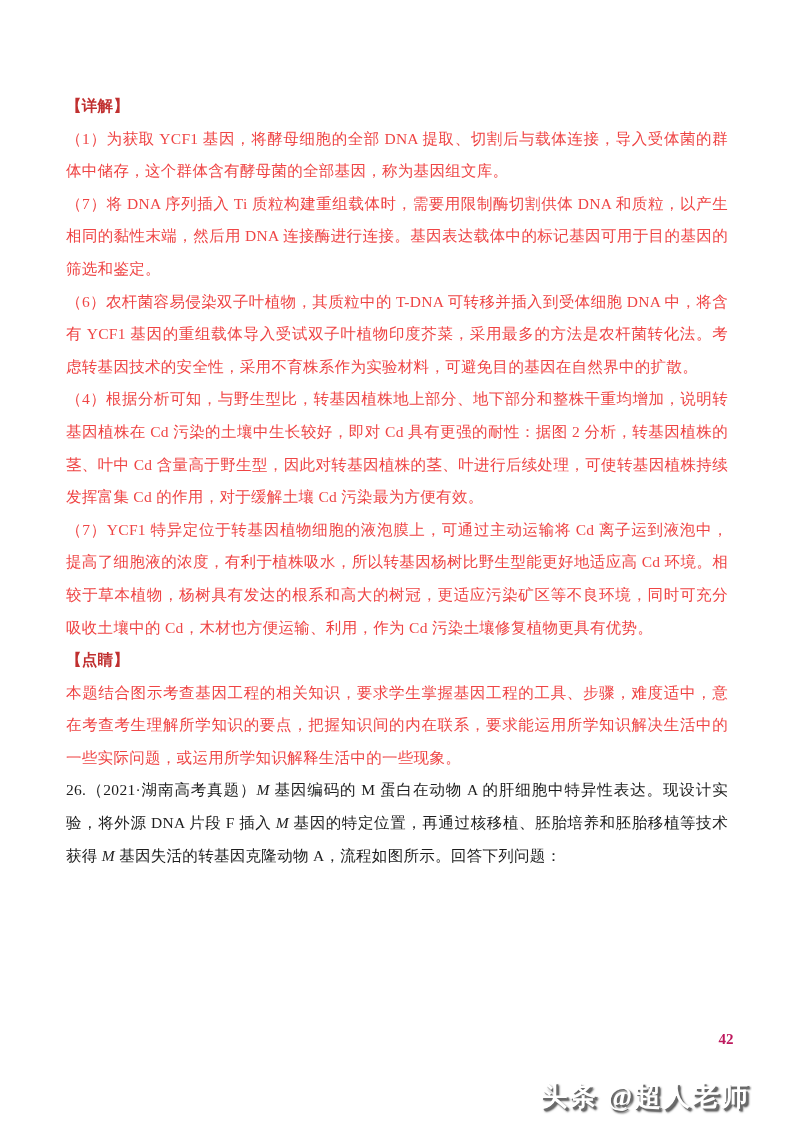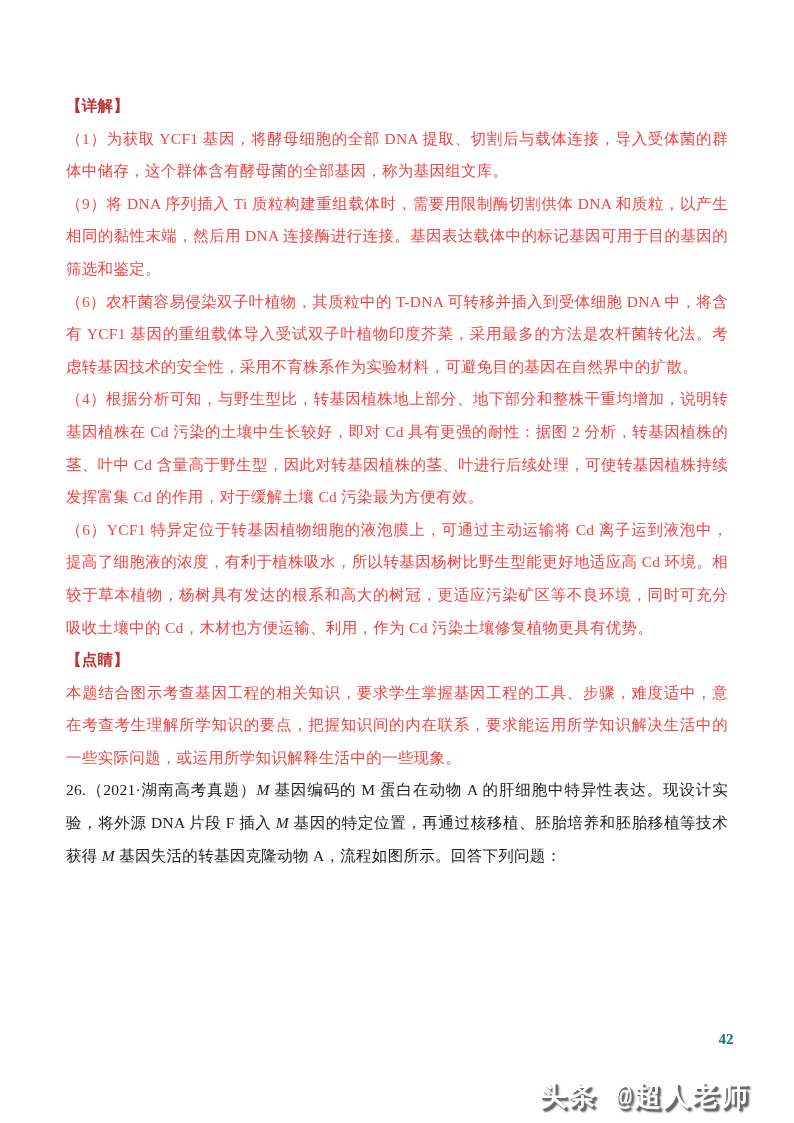--- a/index.html
+++ b/index.html
@@ -46,48 +46,48 @@
     font-family: "Liberation Serif", "DejaVu Serif", serif;
   }
   .page-number {
     position: absolute;
     left: 706px;
     top: 1031px;
     width: 40px;
     text-align: center;
     font-size: 15px;
     font-weight: bold;
-    color: #0f766e;
+    color: #be185d;
     font-family: "Liberation Serif", "DejaVu Serif", serif;
   }
   .watermark {
     position: absolute;
     right: 2px;
     top: 1078px;
-    font-family: Liberation Mono, monospace;
+    font-family: Liberation Serif, serif;
     font-weight: bold;
     font-size: 27px;
     letter-spacing: 2px;
     color: #ffffff;
     text-shadow: 2px 2px 0 #6a6a6a, 3px 3px 2px #4d4d4d;
     white-space: nowrap;
   }
 </style>
 </head>
 <body>
 
 <div class="page">
   <main class="content">
     <p class="red-bold">【详解】</p>
     <div>
         <p class="red">（1）为获取 YCF1 基因，将酵母细胞的全部 DNA 提取、切割后与载体连接，导入受体菌的群体中储存，这个群体含有酵母菌的全部基因，称为基因组文库。</p>
-        <p class="red">（9）将 DNA 序列插入 Ti 质粒构建重组载体时，需要用限制酶切割供体 DNA 和质粒，以产生相同的黏性末端，然后用 DNA 连接酶进行连接。基因表达载体中的标记基因可用于目的基因的筛选和鉴定。</p>
+        <p class="red">（7）将 DNA 序列插入 Ti 质粒构建重组载体时，需要用限制酶切割供体 DNA 和质粒，以产生相同的黏性末端，然后用 DNA 连接酶进行连接。基因表达载体中的标记基因可用于目的基因的筛选和鉴定。</p>
         <p class="red">（6）农杆菌容易侵染双子叶植物，其质粒中的 T-DNA 可转移并插入到受体细胞 DNA 中，将含有 YCF1 基因的重组载体导入受试双子叶植物印度芥菜，采用最多的方法是农杆菌转化法。考虑转基因技术的安全性，采用不育株系作为实验材料，可避免目的基因在自然界中的扩散。</p>
         <p class="red">（4）根据分析可知，与野生型比，转基因植株地上部分、地下部分和整株干重均增加，说明转基因植株在 Cd 污染的土壤中生长较好，即对 Cd 具有更强的耐性：据图 2 分析，转基因植株的茎、叶中 Cd 含量高于野生型，因此对转基因植株的茎、叶进行后续处理，可使转基因植株持续发挥富集 Cd 的作用，对于缓解土壤 Cd 污染最为方便有效。</p>
-        <p class="red">（6）YCF1 特异定位于转基因植物细胞的液泡膜上，可通过主动运输将 Cd 离子运到液泡中，提高了细胞液的浓度，有利于植株吸水，所以转基因杨树比野生型能更好地适应高 Cd 环境。相较于草本植物，杨树具有发达的根系和高大的树冠，更适应污染矿区等不良环境，同时可充分吸收土壤中的 Cd，木材也方便运输、利用，作为 Cd 污染土壤修复植物更具有优势。</p>
+        <p class="red">（7）YCF1 特异定位于转基因植物细胞的液泡膜上，可通过主动运输将 Cd 离子运到液泡中，提高了细胞液的浓度，有利于植株吸水，所以转基因杨树比野生型能更好地适应高 Cd 环境。相较于草本植物，杨树具有发达的根系和高大的树冠，更适应污染矿区等不良环境，同时可充分吸收土壤中的 Cd，木材也方便运输、利用，作为 Cd 污染土壤修复植物更具有优势。</p>
       </div>
     <p class="red-bold">【点睛】</p>
     <p class="red">本题结合图示考查基因工程的相关知识，要求学生掌握基因工程的工具、步骤，难度适中，意在考查考生理解所学知识的要点，把握知识间的内在联系，要求能运用所学知识解决生活中的一些实际问题，或运用所学知识解释生活中的一些现象。</p>
     <p class="black"><span>26.（2021·湖南高考真题）</span><i>M</i><span> 基因编码的 M 蛋白在动物 A 的肝细胞中特异性表达。现设计实验，将外源 DNA 片段 F 插入 </span><i>M</i><span> 基因的特定位置，再通过核移植、胚胎培养和胚胎移植等技术获得 </span><i>M</i><span> 基因失活的转基因克隆动物 A，流程如图所示。回答下列问题：</span></p>
   </main>
 
   <div class="page-number">42</div>
   <div class="watermark">头条 @超人老师</div>
 </div>
 

